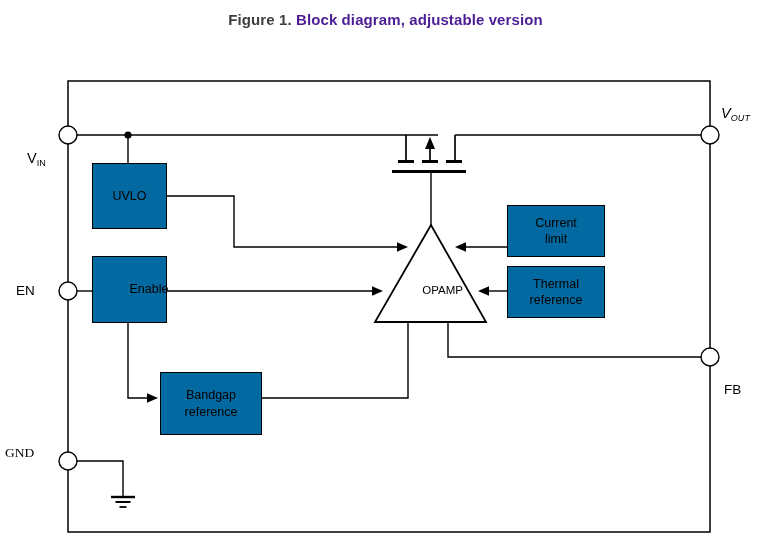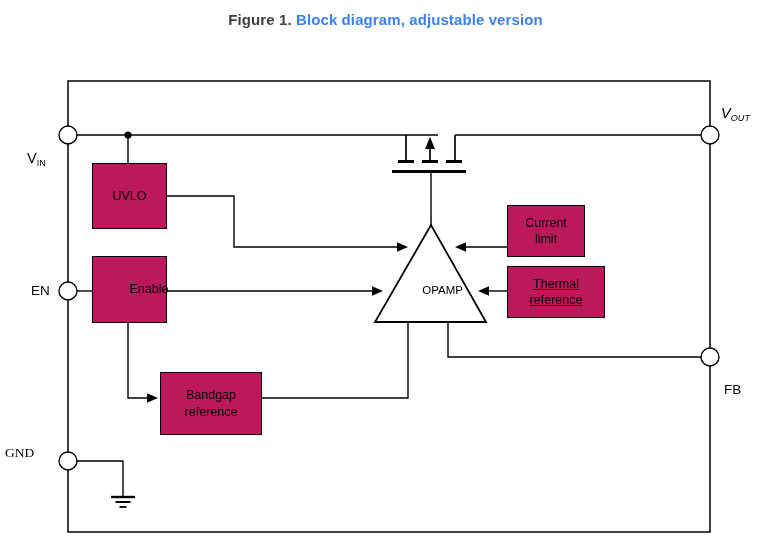--- a/index.html
+++ b/index.html
@@ -10,26 +10,26 @@
     font-family:"Liberation Sans", sans-serif;
     overflow:hidden;
   }
   #figure-title{
     position:absolute;left:0;top:11px;width:100%;
     text-align:center;
     font-size:15px;font-weight:bold;
     letter-spacing:.1px;
   }
   #figure-title .fig-label{color:#404040;}
-  #figure-title .fig-text{color:#3b82f6;}
+  #figure-title .fig-text{color:#4c1d95;}
   svg#diagram{position:absolute;left:0;top:0;}
   .block{
     position:absolute;
     box-sizing:border-box;
-    background:#be185d;
+    background:#0369a1;
     border:1.5px solid #000;
     display:flex;flex-direction:column;
     align-items:center;justify-content:center;
     font-size:12.5px;color:#000;line-height:16.5px;
     text-align:center;
   }
   .pin-label{
     position:absolute;
     font-size:13.5px;color:#000;white-space:nowrap;
   }
@@ -131,39 +131,39 @@
 
   <div class="block" style="left:92px;top:256px;width:75px;height:67px;padding-left:39px;">
     <span>Enable</span>
   </div>
 
   <div class="block" style="left:160px;top:372px;width:102px;height:63px;">
     <span>Bandgap</span>
     <span>reference</span>
   </div>
 
-  <div class="block" style="left:507px;top:205px;width:78px;height:52px;">
+  <div class="block" style="left:507px;top:205px;width:98px;height:52px;">
     <span>Current</span>
     <span>limit</span>
   </div>
 
-  <div class="block" style="left:507px;top:266px;width:98px;height:52px;text-decoration:underline;">
+  <div class="block" style="left:507px;top:266px;width:98px;height:52px;">
     <span>Thermal</span>
     <span>reference</span>
   </div>
 
   <div id="opamp-label">OPAMP</div>
 
   <div class="pin-label" style="left:27px;top:105px;margin-top:45px;">
     <span class="v-main">V</span><sub>IN</sub>
   </div>
 
   <div class="pin-label" style="left:721px;top:105px;font-style:italic;">
     <span class="v-main">V</span><sub>OUT</sub>
   </div>
 
-  <div class="pin-label" style="left:31px;top:283px;">EN</div>
+  <div class="pin-label" style="left:16px;top:283px;">EN</div>
 
   <div class="pin-label" style="left:724px;top:334px;margin-top:48px;">FB</div>
 
   <div class="pin-label" style="left:5px;top:445px;font-family:Liberation Serif, serif;">GND</div>
 
 </div>
 
 </body></html>

